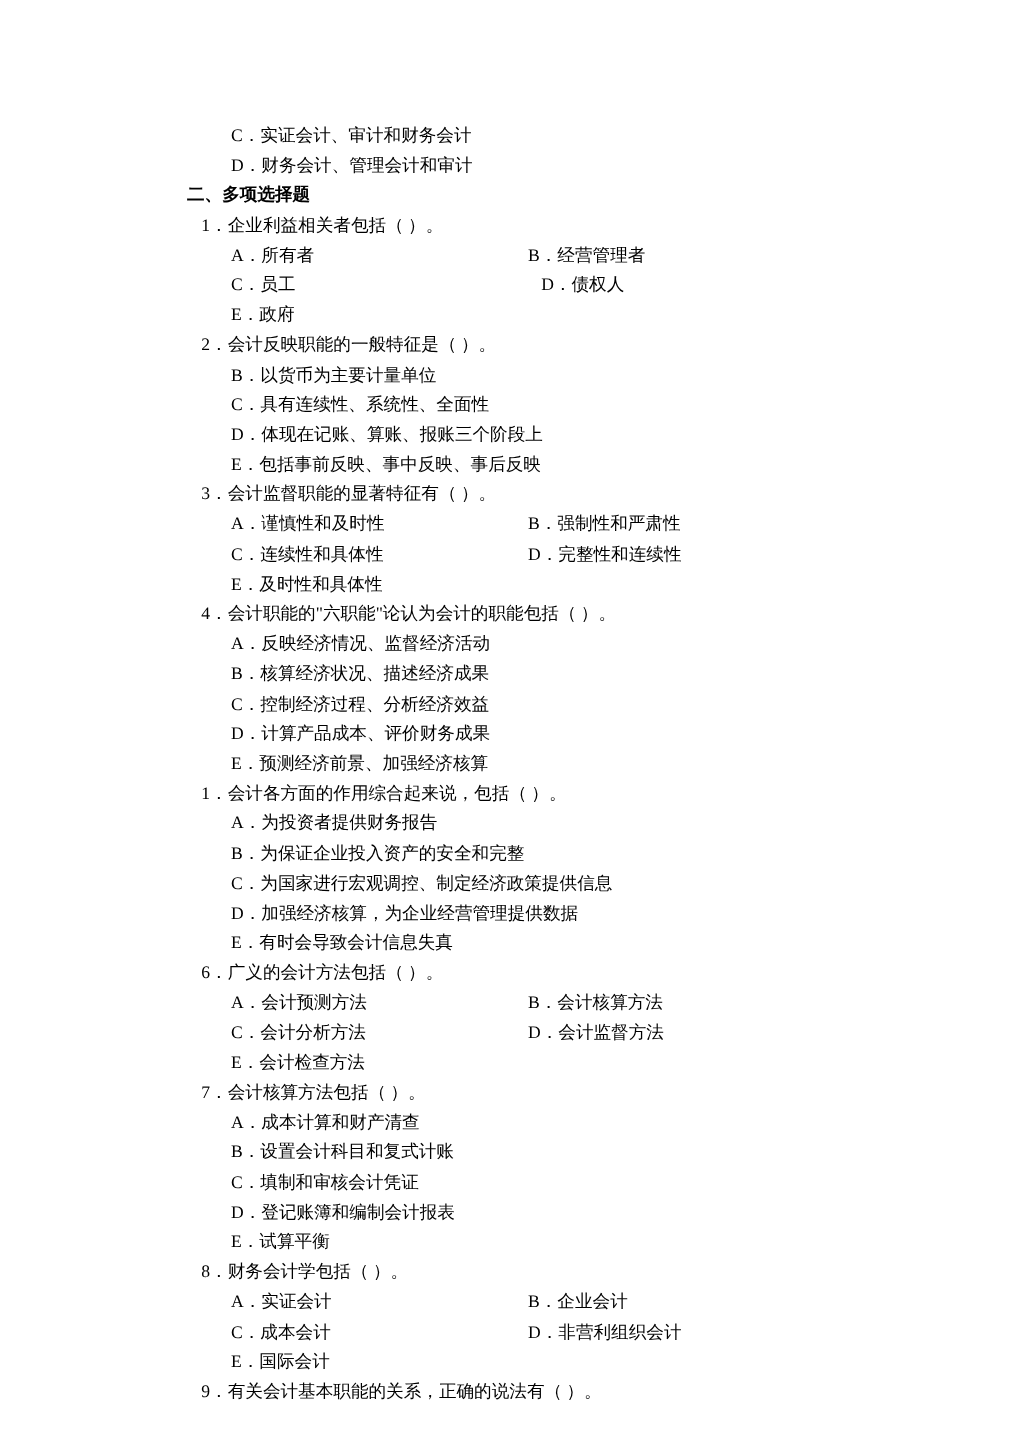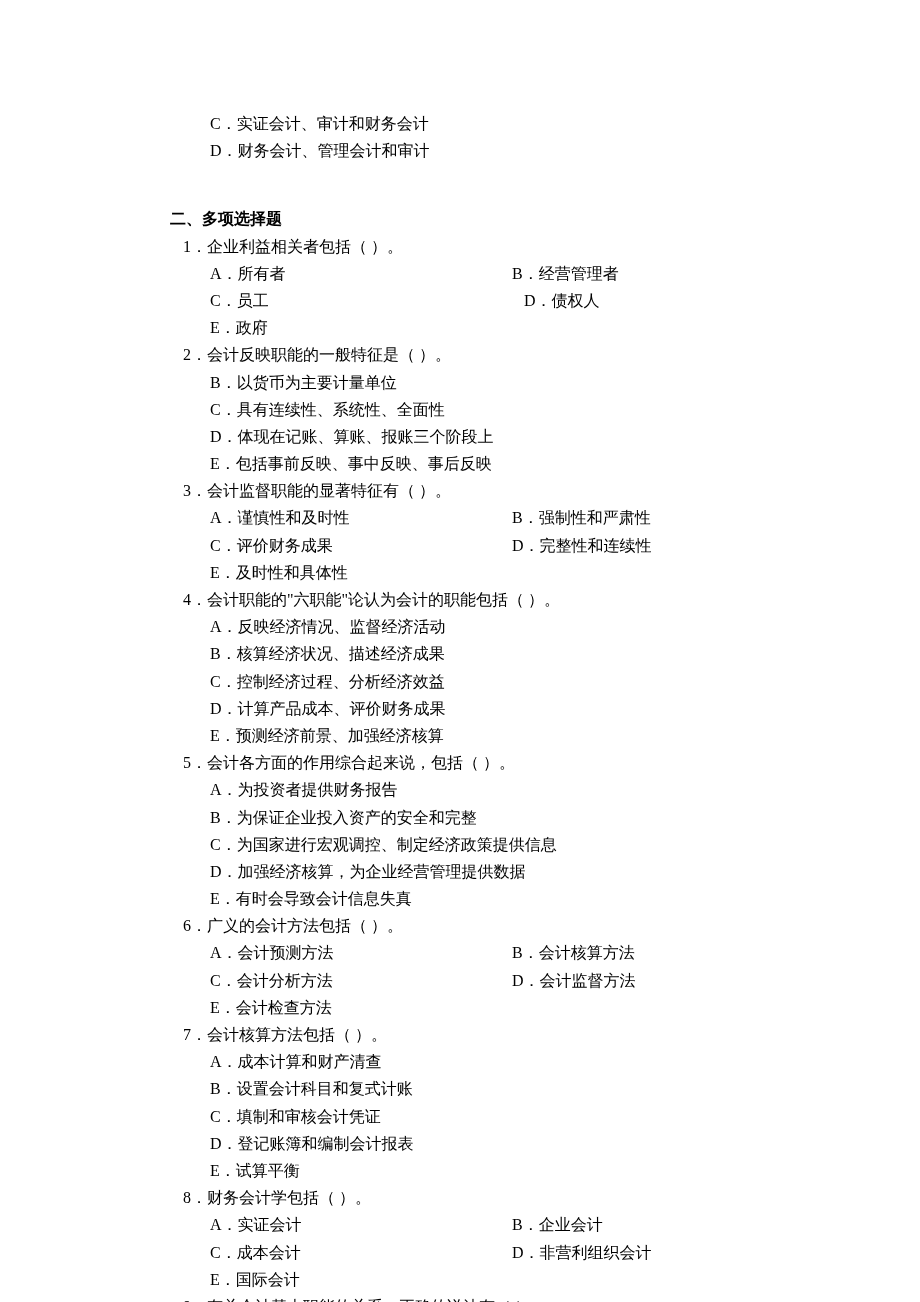--- a/index.html
+++ b/index.html
@@ -16,30 +16,28 @@
     min-height: 1302px;
     padding: 110px 170px 80px 170px;
     box-sizing: border-box;
   }
   .option-line {
     padding-left: 40px;
   }
   .option-pair {
     padding-left: 40px;
     display: flex;
-    gap: 32px;
   }
   .option-pair .col1 {
     width: 270px;
     flex-shrink: 0;
   }
   .section-heading {
     font-family: "SimHei", "黑体", sans-serif;
     font-weight: bold;
-    margin-top: 41px;
   }
   .question-stem {
     padding-left: 0;
     margin-left: 13px;
   }
 </style>
 </head>
 <body>
 
 <div class="page">
@@ -65,33 +63,33 @@
   <div class="option-line">C．具有连续性、系统性、全面性</div>
   <div class="option-line">D．体现在记账、算账、报账三个阶段上</div>
   <div class="option-line">E．包括事前反映、事中反映、事后反映</div>
 
   <div class="question-stem">3．会计监督职能的显著特征有（    ）。</div>
   <div class="option-pair">
     <span class="col1">A．谨慎性和及时性</span>
     <span>B．强制性和严肃性</span>
   </div>
   <div class="option-pair">
-    <span class="col1">C．评价财务成果</span>
+    <span class="col1">C．连续性和具体性</span>
     <span>D．完整性和连续性</span>
   </div>
   <div class="option-line">E．及时性和具体性</div>
 
   <div class="question-stem">4．会计职能的"六职能"论认为会计的职能包括（    ）。</div>
   <div class="option-line">A．反映经济情况、监督经济活动</div>
   <div class="option-line">B．核算经济状况、描述经济成果</div>
   <div class="option-line">C．控制经济过程、分析经济效益</div>
   <div class="option-line">D．计算产品成本、评价财务成果</div>
   <div class="option-line">E．预测经济前景、加强经济核算</div>
 
-  <div class="question-stem">5．会计各方面的作用综合起来说，包括（    ）。</div>
+  <div class="question-stem">1．会计各方面的作用综合起来说，包括（    ）。</div>
   <div class="option-line">A．为投资者提供财务报告</div>
   <div class="option-line">B．为保证企业投入资产的安全和完整</div>
   <div class="option-line">C．为国家进行宏观调控、制定经济政策提供信息</div>
   <div class="option-line">D．加强经济核算，为企业经营管理提供数据</div>
   <div class="option-line">E．有时会导致会计信息失真</div>
 
   <div class="question-stem">6．广义的会计方法包括（    ）。</div>
   <div class="option-pair">
     <span class="col1">A．会计预测方法</span>
     <span>B．会计核算方法</span>

